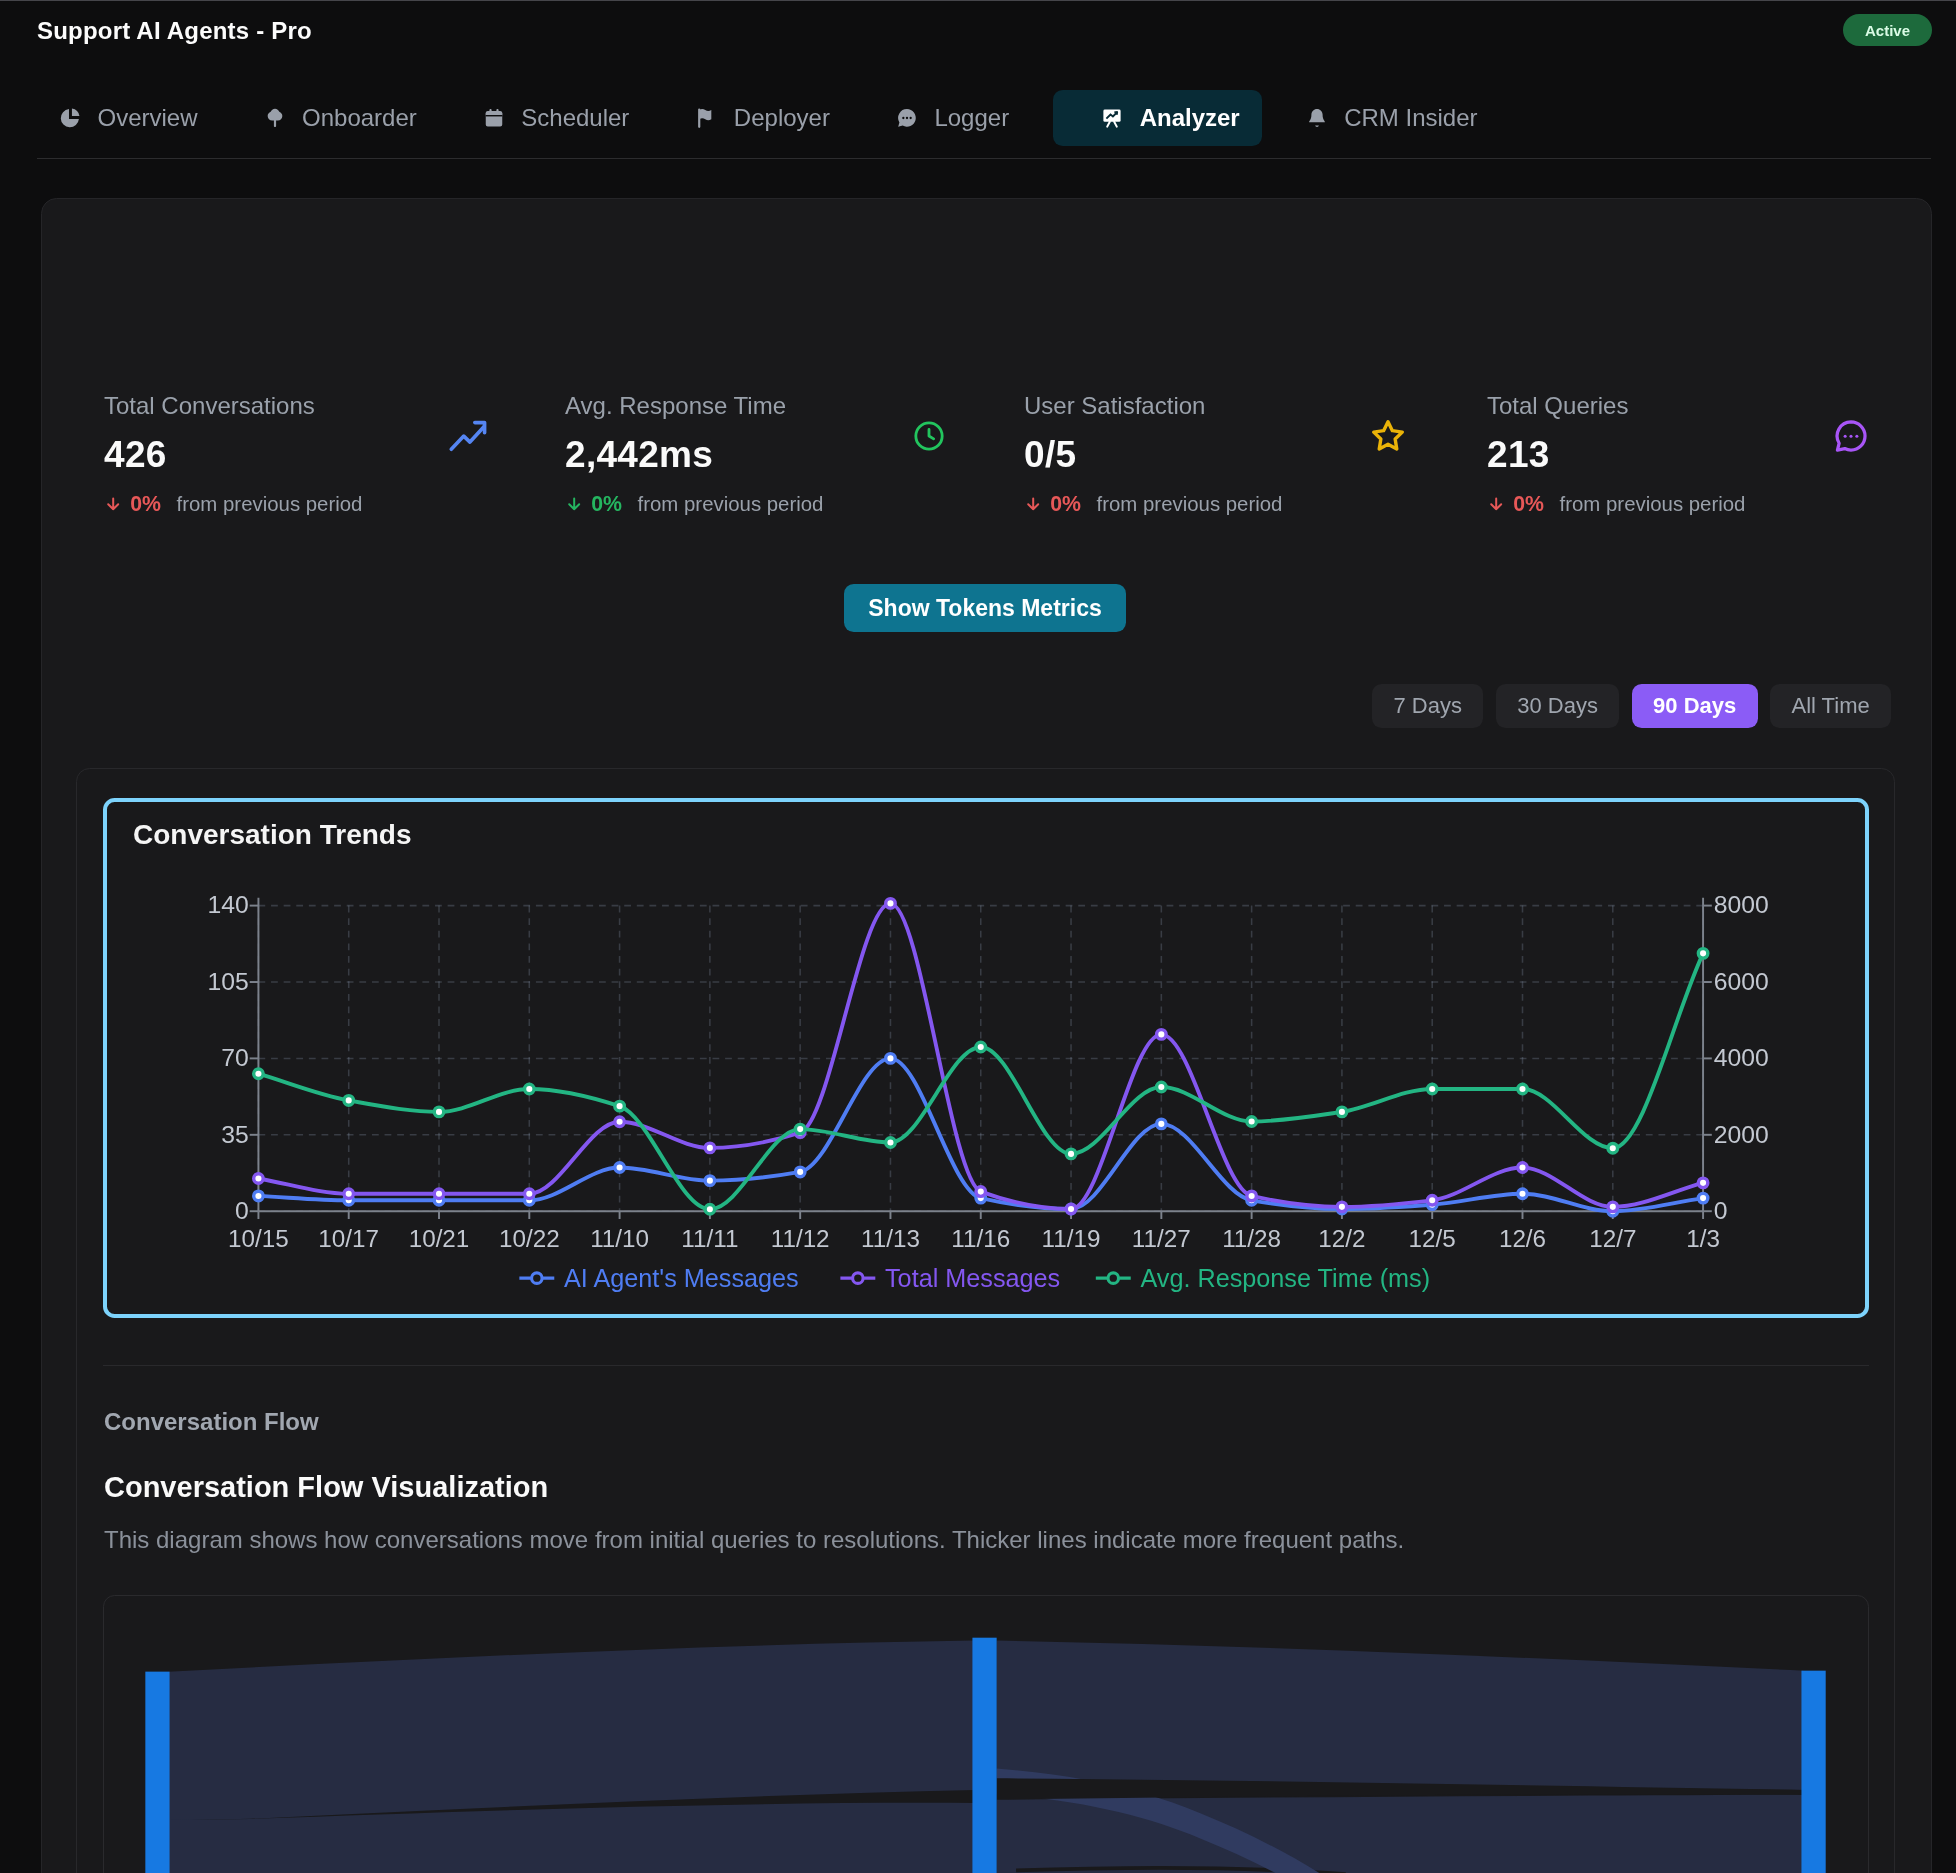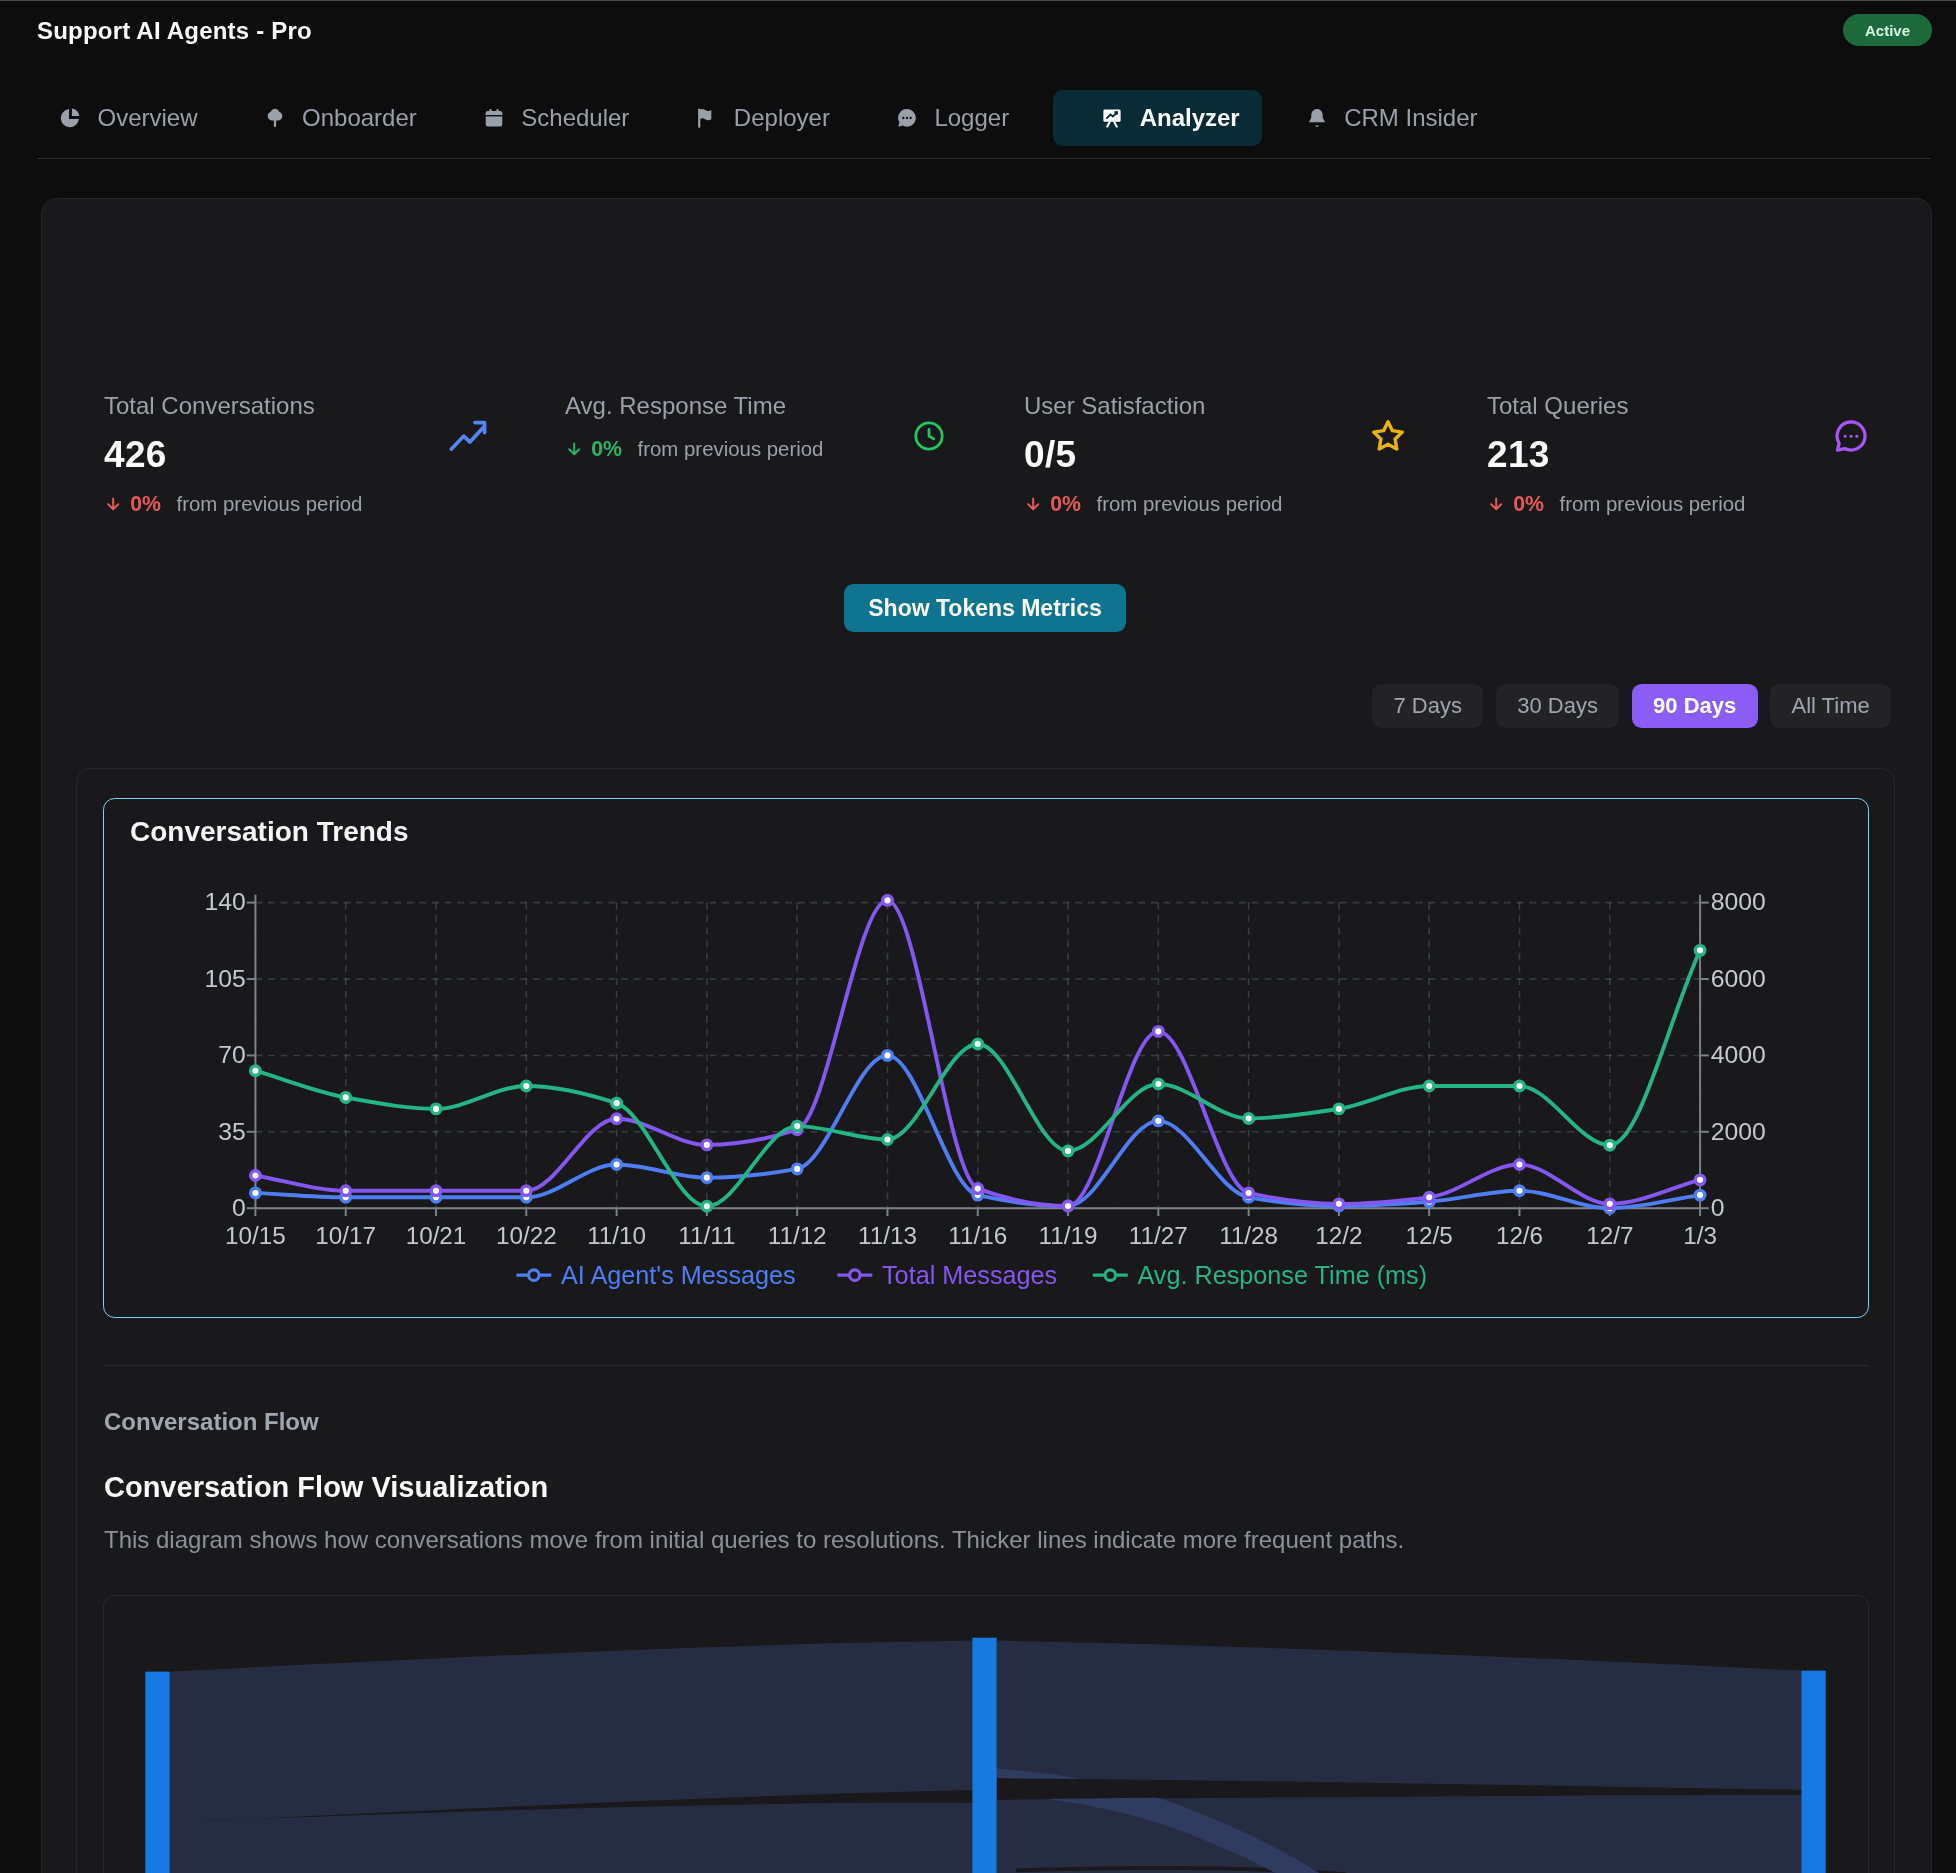--- a/index.html
+++ b/index.html
@@ -20,21 +20,21 @@
 .stat .s-value { margin-top:12.6px; font-size:37px; font-weight:700; color:#fafafa; letter-spacing:0.3px; line-height:43px; }
 .stat .s-delta { margin-top:16.5px; display:flex; align-items:center; gap:7.8px; font-size:21.3px; }
 .stat .s-delta .pct { font-weight:600; }
 .stat .s-delta .from { color:#9aa1ab; margin-left:7.8px; font-size:20.4px; }
 .stat .s-icon { position:absolute; left:364px; top:44px; transform:translate(-50%,-50%); display:flex; }
 .tokens-btn { position:absolute; left:802px; top:385px; width:282px; height:48px; background:#0e7490; border:none; border-radius:9.7px; color:#fff; font-size:23px; font-weight:700; font-family:"Liberation Sans", sans-serif; cursor:pointer; }
 .ranges { position:absolute; top:485px; right:40px; display:flex; gap:12.6px; }
 .range-btn { height:44px; padding:0 21.3px; white-space:nowrap; border:none; border-radius:9.7px; background:#232326; color:#a0a6af; font-size:22px; font-family:"Liberation Sans", sans-serif; cursor:pointer; }
 .range-btn.active { background:#8b5cf6; color:#fff; font-weight:600; }
 .outer-card { position:absolute; left:34px; top:569px; width:1819px; height:1291px; border:1px solid #28282b; border-radius:13.6px; }
-.chart-card { position:absolute; left:26px; top:29px; width:1766px; height:520px; border:1px solid #7dd3fc; border-radius:11.6px; }
+.chart-card { position:absolute; left:26px; top:29px; width:1766px; height:520px; border:4px solid #7dd3fc; border-radius:11.6px; }
 .chart-title { position:absolute; left:26px; top:16.5px; font-size:28px; font-weight:700; color:#f5f5f5; }
 #chart-svg { position:absolute; left:0; top:58px; }
 .flowsep { position:absolute; left:26px; top:596px; width:1766px; height:1px; background:#29292c; }
 .flow-label { position:absolute; left:27px; top:639px; font-size:24px; font-weight:700; color:#a1a7b0; }
 .flow-title { position:absolute; left:27px; top:702px; font-size:29px; font-weight:700; color:#fafafa; }
 .flow-desc { position:absolute; left:27px; top:757px; font-size:24px; color:#8b919b; }
 .sankey-card { position:absolute; left:26px; top:826px; width:1766px; height:417px; border:1px solid #2a2a2d; border-radius:11.6px; overflow:hidden; }
 #sankey-svg { position:absolute; left:0; top:0; }
 </style>
 </head>
@@ -132,20 +132,21 @@
         </div>
         <div class="s-icon">
           <svg width="39" height="32" viewBox="0 0 24 19.7">
             <path d="M1.7 18 9.4 9.9l3.8 3.7 8.6-9.5" stroke="#5585f2" stroke-width="2.25" fill="none" stroke-linecap="round" stroke-linejoin="round"></path>
             <path d="M16.2 1.6h6v6.2" stroke="#5585f2" stroke-width="2.25" fill="none" stroke-linecap="round" stroke-linejoin="round"></path>
           </svg>
         </div>
       </div>
       <div class="stat" style="left: 523px;">
         <div class="s-label">Avg. Response Time</div>
+        <div class="s-value">2,442ms</div>
         <div class="s-delta">
           <span style="display: inline-flex;">
             <svg width="18.4" height="18.4" viewBox="0 0 24 24">
               <path d="M12 4.5v14M5.5 12l6.5 6.5L18.5 12" stroke="#25b560" stroke-width="2.6" fill="none" stroke-linecap="round" stroke-linejoin="round"></path>
             </svg>
           </span>
           <span class="pct" style="color: rgb(37, 181, 96);">0%</span>
           <span class="from">from previous period</span>
         </div>
         <div class="s-icon">

